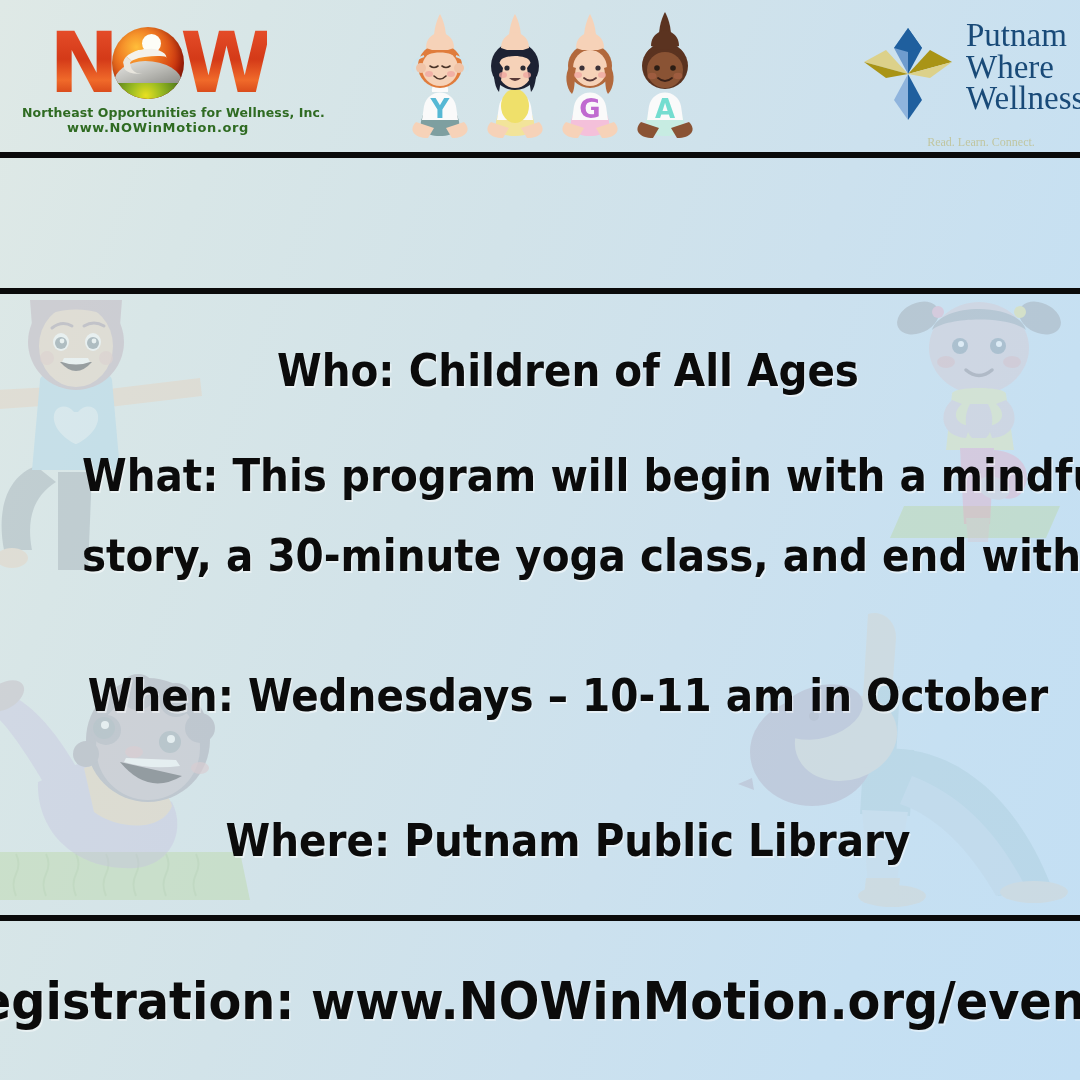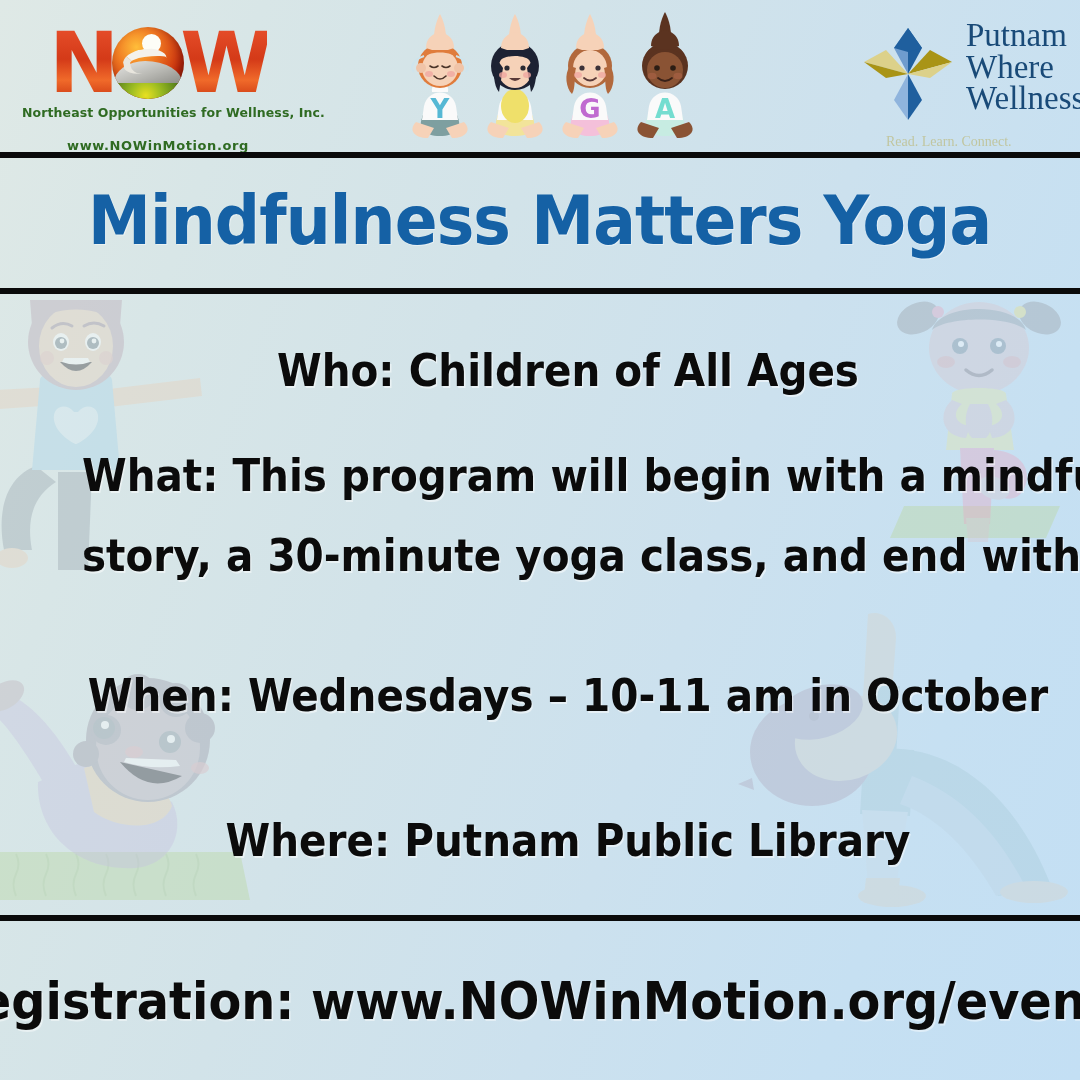--- a/index.html
+++ b/index.html
@@ -125,21 +125,21 @@
     letter-spacing: .1px;
     margin-top: 3px;
     white-space: nowrap;
   }
   .now-tag2 {
     font-family: "DejaVu Sans", sans-serif;
     font-weight: 700;
     font-size: 13px;
     color: #2f6b22;
     letter-spacing: .6px;
-    margin-top: 18px;
+    margin-top: 0;
     white-space: nowrap;
   }
 
   
   .yoga-kids {
     position: absolute;
     left: 404px;
     top: 10px;
     width: 300px;
     height: 136px;
@@ -171,23 +171,23 @@
     color: #194a78;
     line-height: 0.96;
     padding-top: 2px;
   }
   .ppl-text div { font-size: 33px; white-space: nowrap; }
   .ppl-tagline {
     position: absolute;
     left: 24px;
     bottom: -4px;
     width: 190px;
-    text-align: left;
+    text-align: center;
     font-family: "Liberation Serif", serif;
-    font-size: 14px;
+    font-size: 12px;
     color: #b9b060;
     opacity: .55;
     white-space: nowrap;
   }
 
   
   .rule {
     position: absolute;
     left: 0;
     width: 1080px;
@@ -537,23 +537,20 @@
         <div>Wellness</div>
       </div>
       <div class="ppl-tagline">Read. Learn. Connect.</div>
     </div>
   </div>
 
   <div class="rule" id="rule-1"></div>
   <div class="rule" id="rule-2"></div>
   <div class="rule" id="rule-3"></div>
 
-  <div class="title">
-    <span>Mindfulness Matters Yoga</span>
-  </div>
 
   <div class="body-area">
     <div class="bodyline" id="line-who">Who: Children of All Ages</div>
     <div class="bodyline" id="line-what1">What: This program will begin with a mindfulness</div>
     <div class="bodyline" id="line-what2">story, a 30-minute yoga class, and end with a craft.</div>
     <div class="bodyline" id="line-when">When: Wednesdays – 10-11 am in October</div>
     <div class="bodyline" id="line-where">Where: Putnam Public Library</div>
   </div>
 
   <div class="footer">

